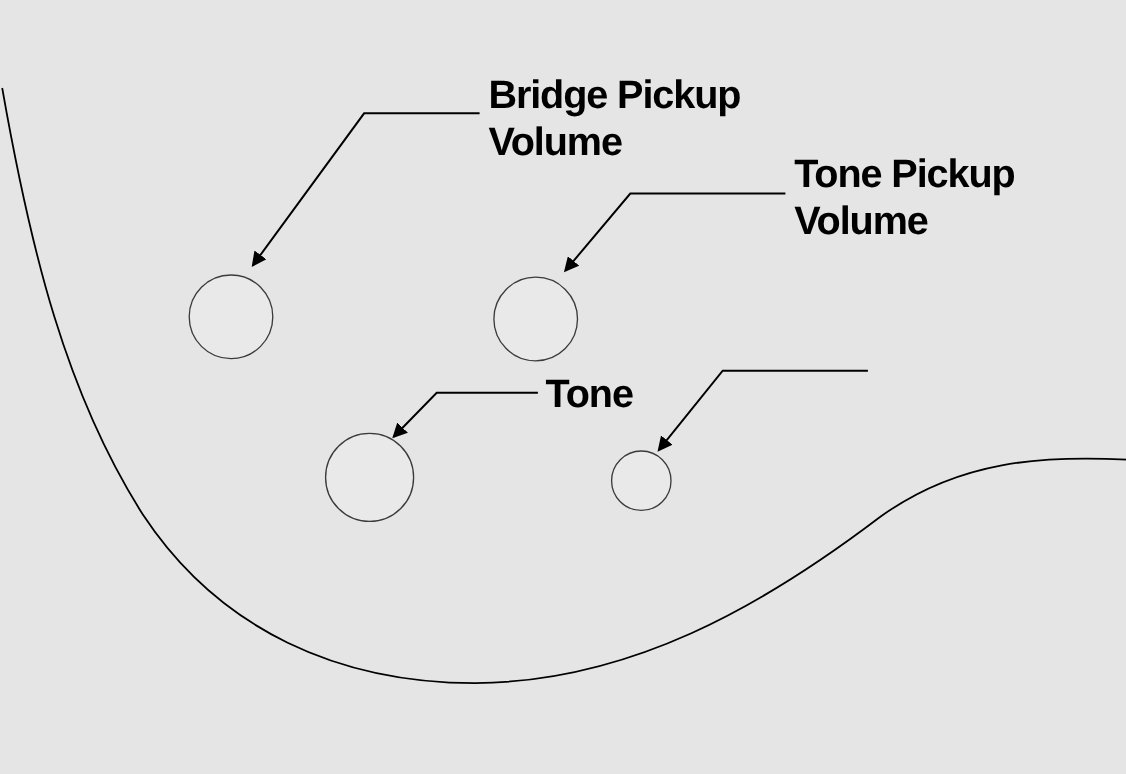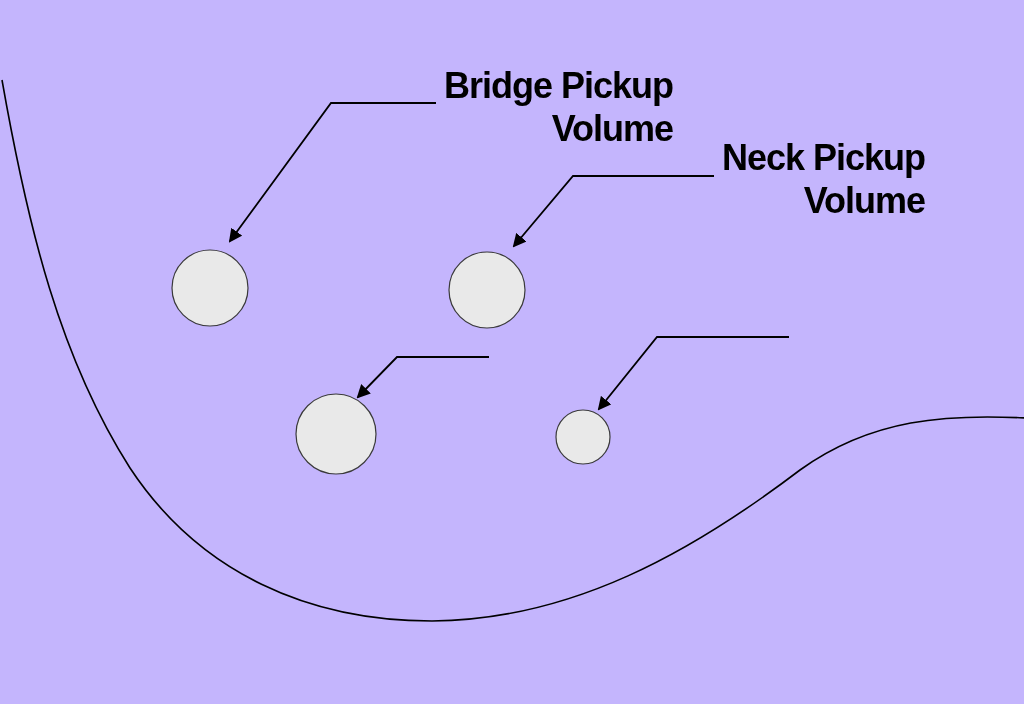--- a/index.html
+++ b/index.html
@@ -4,24 +4,23 @@
 <style>
   html, body {
     margin: 0;
     padding: 0;
     background: #ffffff;
   }
   .stage {
     position: relative;
     width: 1024px;
     height: 704px;
-    background: #c4b5fd;
+    background: #e5e5e5;
     overflow: hidden;
     font-family: "Liberation Sans", sans-serif;
-    text-align: right;
   }
   .stage svg {
     position: absolute;
     left: 0;
     top: 0;
   }
   .label {
     position: absolute;
     font-weight: bold;
     color: #000000;
@@ -62,18 +61,19 @@
     <circle cx="487" cy="290" r="38" fill="#e9e9e9" stroke="#3a3a3a" stroke-width="1.2"></circle>
 
     <circle cx="336" cy="434" r="40" fill="#e9e9e9" stroke="#3a3a3a" stroke-width="1.2"></circle>
 
     <circle cx="583" cy="437" r="27" fill="#e9e9e9" stroke="#3a3a3a" stroke-width="1.2"></circle>
   </svg>
 
   <div class="label label-bridge">Bridge Pickup
 Volume</div>
 
-  <div class="label label-neck">Neck Pickup
+  <div class="label label-neck">Tone Pickup
 Volume</div>
 
+  <div class="label label-tone">Tone</div>
 
 
 </div>
 
 </body></html>

